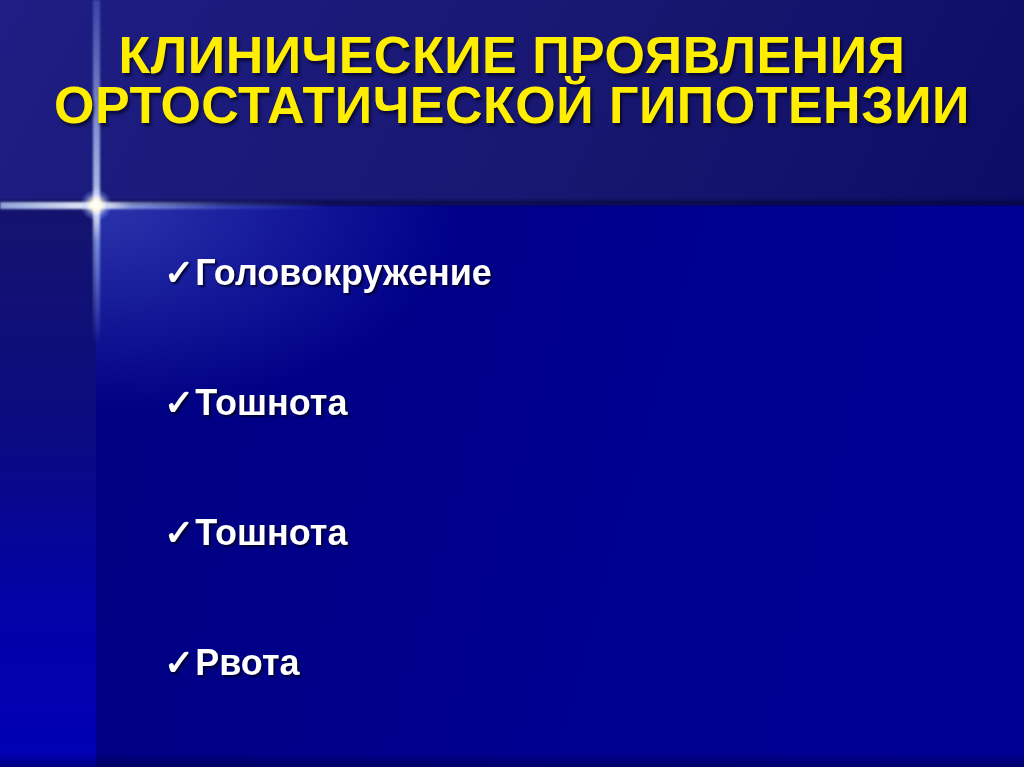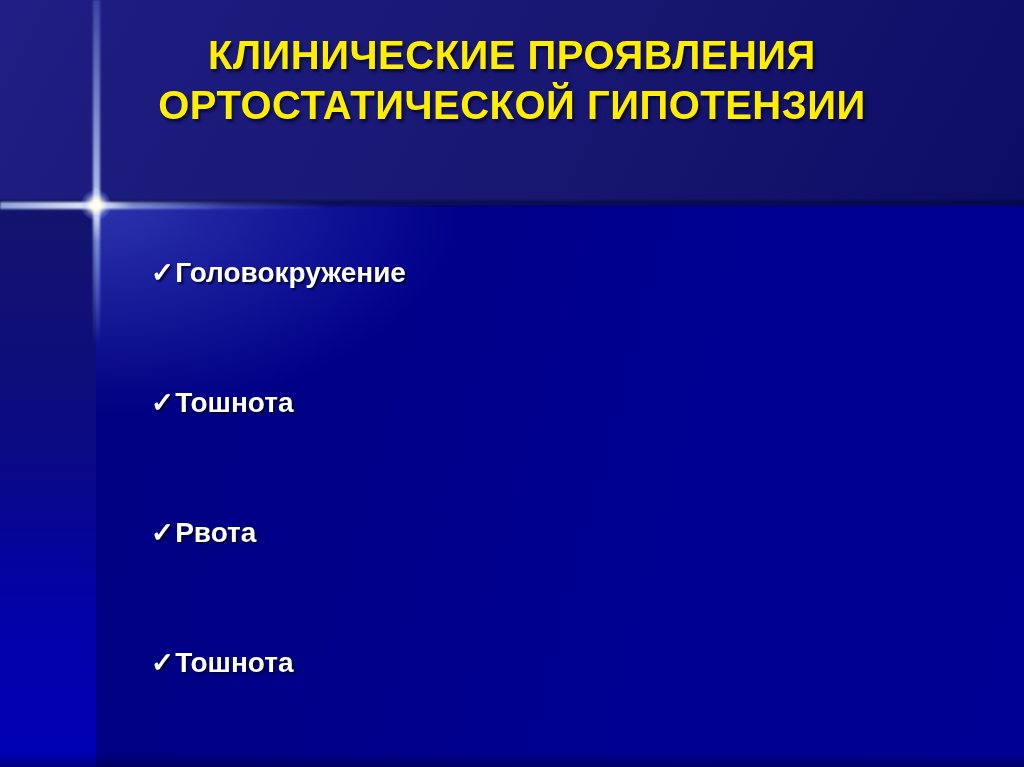--- a/index.html
+++ b/index.html
@@ -106,36 +106,36 @@
 
   .title-block {
     position: absolute;
     top: 30px;
     left: 52px;
     width: 920px;
     text-align: center;
   }
   .title-block h1 {
     margin: 0;
-    font-size: 40px;
+    font-size: 52px;
     line-height: 50px;
     font-weight: bold;
     letter-spacing: 0.5px;
     color: #ffee00;
     text-shadow: 2px 3px 3px rgba(0, 0, 20, 0.65);
   }
 
   .bullet-list {
     position: absolute;
     left: 104px;
     top: 222px;
     width: 880px;
   }
   .bullet-item {
-    font-size: 28px;
+    font-size: 36px;
     line-height: 34px;
     font-weight: bold;
     color: #ffffff;
     margin-bottom: 28px;
     text-shadow: 2px 2px 2px rgba(0, 0, 40, 0.85);
     white-space: pre-wrap;
   }
   .check {
     display: inline-block;
     margin-right: 1px;
@@ -160,24 +160,24 @@
   </div>
 
   <div class="bullet-list">
     <div class="bullet-item">
       <span class="check">✓</span><span>Головокружение</span>
     </div>
     <div class="bullet-item">
       <span class="check">✓</span><span>Тошнота</span>
     </div>
     <div class="bullet-item">
-      <span class="check">✓</span><span>Рвота</span>
+      <span class="check">✓</span><span>Тошнота</span>
     </div>
     <div class="bullet-item">
-      <span class="check">✓</span><span>Тошнота</span>
+      <span class="check">✓</span><span>Рвота</span>
     </div>
     <div class="bullet-item">
       
     </div>
 
   </div>
 
 </div>
 
 </body></html>

